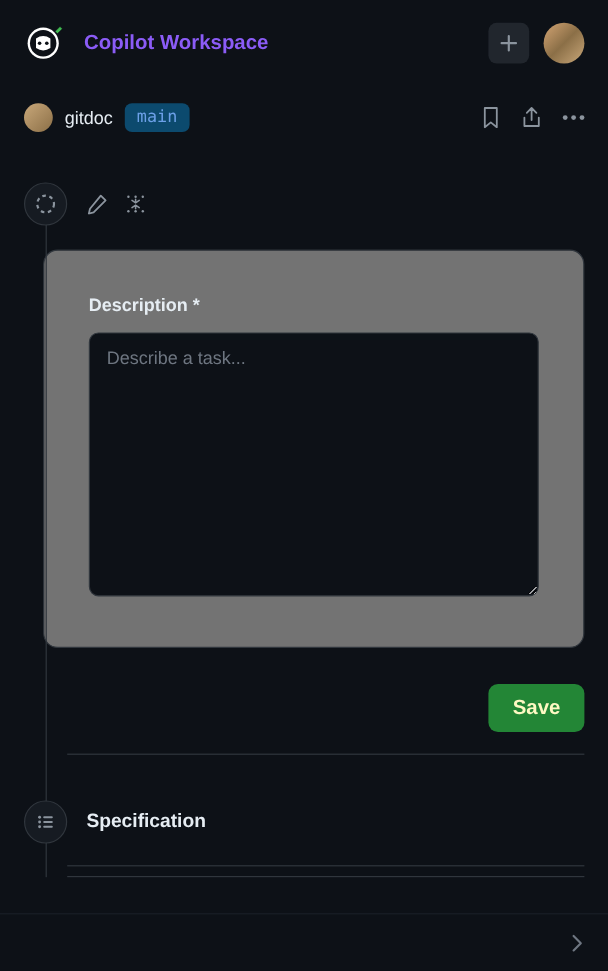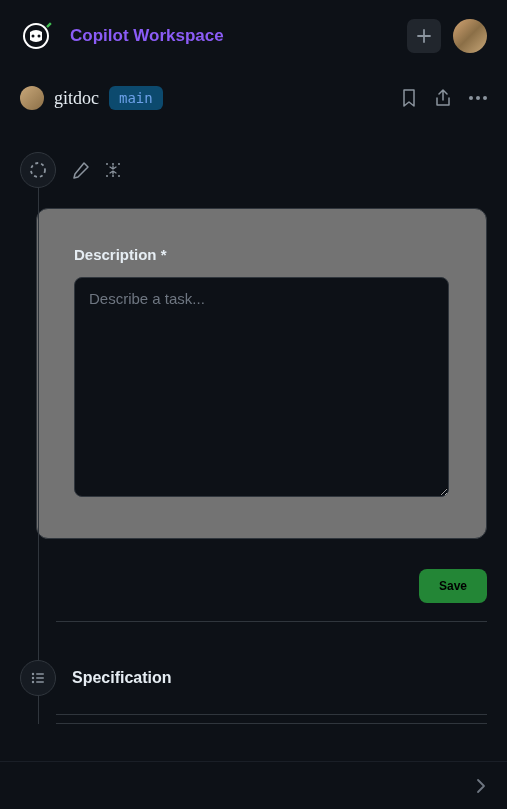--- a/index.html
+++ b/index.html
@@ -74,23 +74,22 @@
       align-items: center;
       gap: 10px;
     }
     .repo-avatar {
       width: 24px;
       height: 24px;
       border-radius: 50%;
       background: linear-gradient(135deg, #c9a87a, #8b6f47);
     }
     .repo-name {
-      font-size: 18px;
-      color: #e6edf3;
-      font-family: Liberation Serif, serif;
+      font-size: 15px;
+      color: #e6edf3;
     }
     .branch-badge {
       background: #0c4a6e;
       color: #6ca0e8;
       font-family: ui-monospace, SFMono-Regular, Menlo, monospace;
       font-size: 14px;
       padding: 4px 10px;
       border-radius: 6px;
     }
     .repo-right {
@@ -190,22 +189,22 @@
     .save-row {
       display: flex;
       justify-content: flex-end;
       margin-top: 30px;
       margin-left: 36px;
       padding-bottom: 18px;
       border-bottom: 1px solid #30363d;
     }
     .save-btn {
       background: #238636;
-      color: #000000;
-      font-size: 12px;
+      color: #fef9c3;
+      font-size: 17px;
       font-weight: 600;
       border: none;
       border-radius: 8px;
       padding: 10px 20px;
       cursor: pointer;
     }
     .later-sections {
       margin-top: 28px;
     }
     .divider-after {

